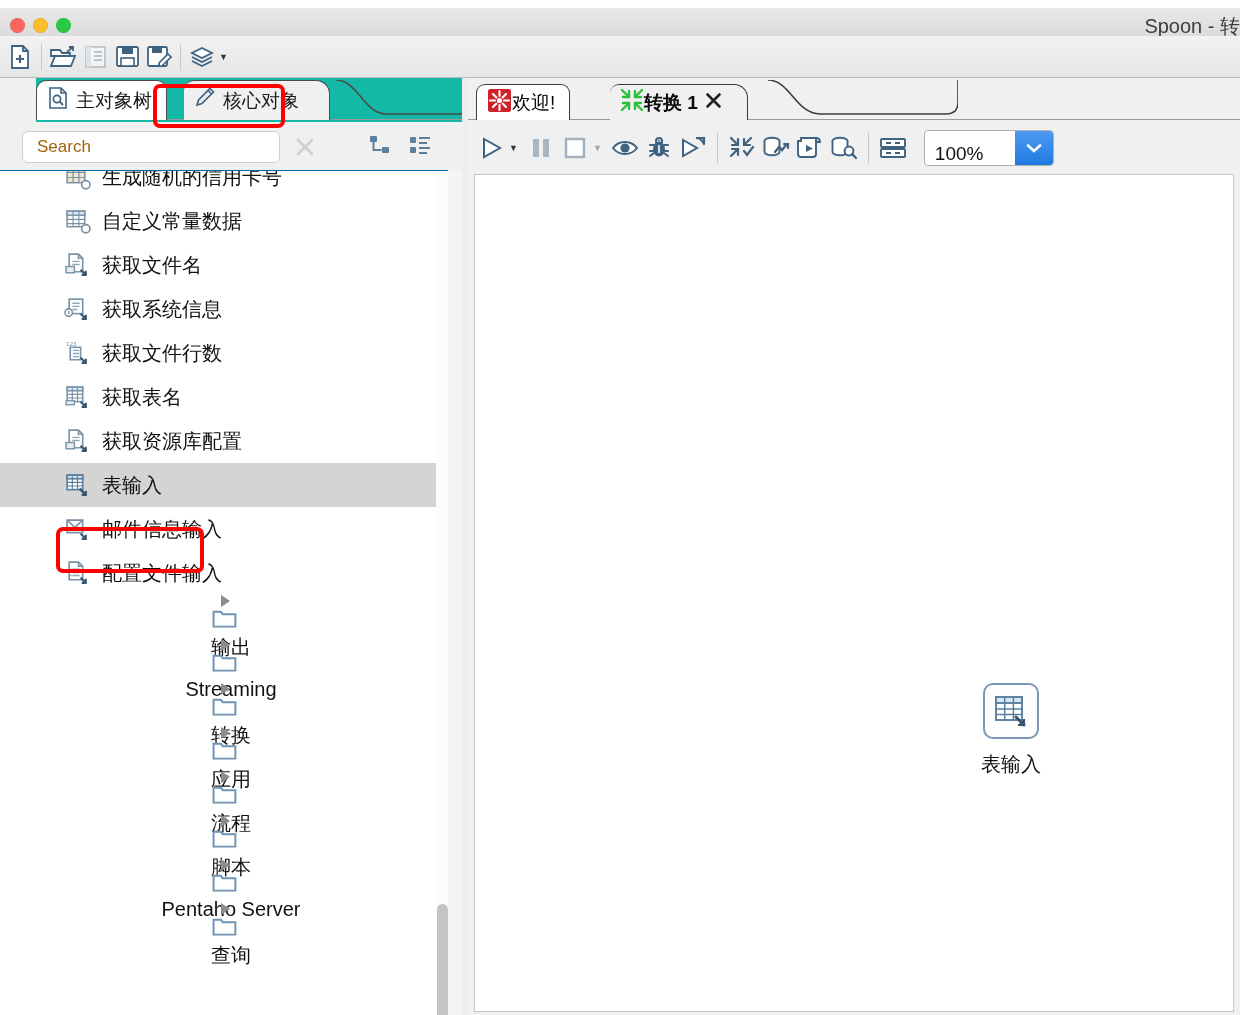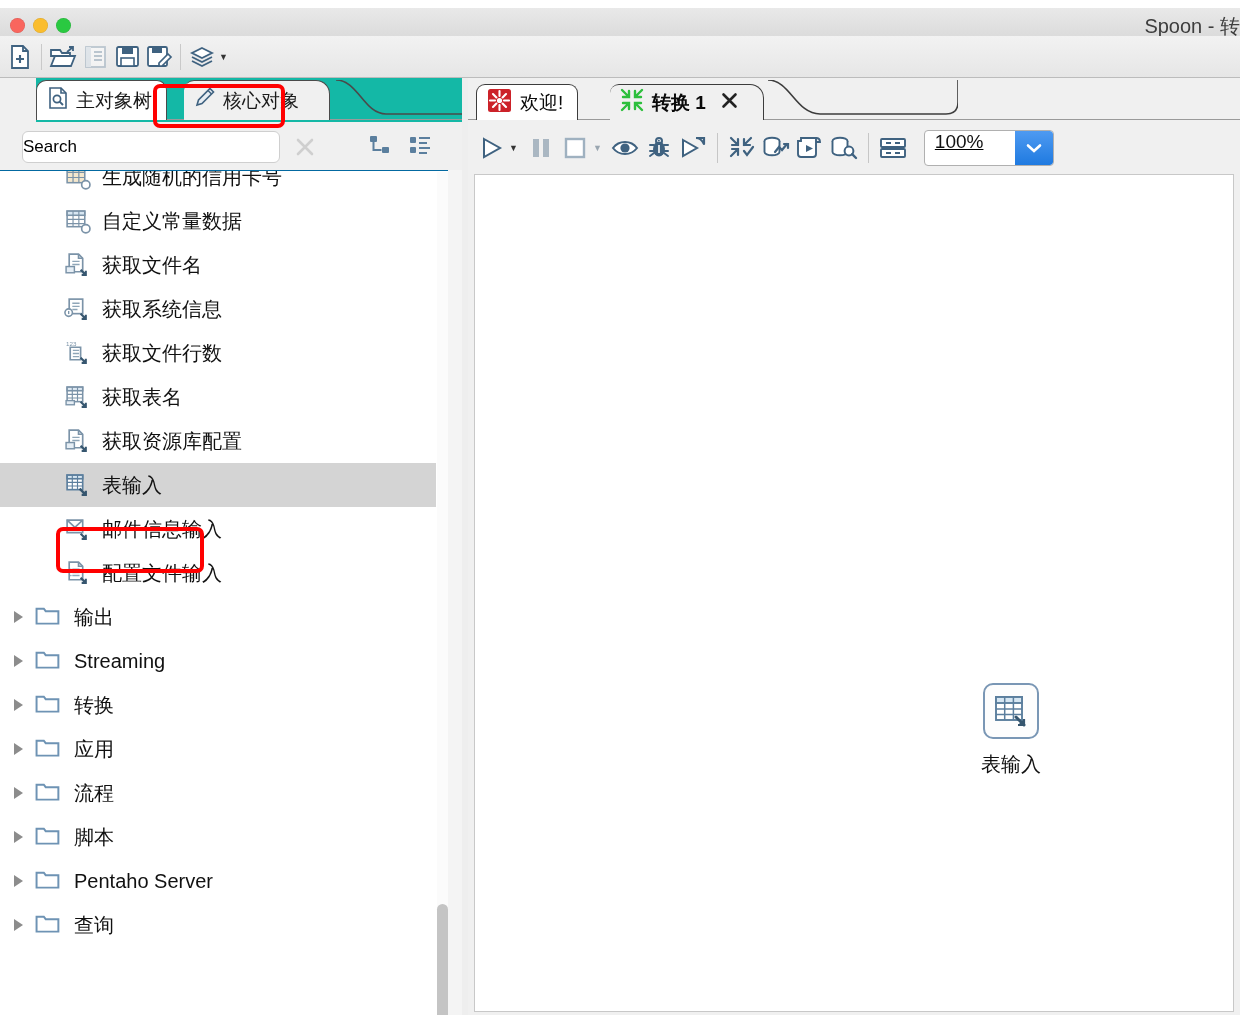--- a/index.html
+++ b/index.html
@@ -75,40 +75,40 @@
     overflow: hidden;
   }
 
   .searchrow {
     position: absolute; left: 0; top: 46px; width: 462px; height: 46px;
     display: flex; align-items: center;
   }
   .searchbox {
     margin-left: 22px; width: 258px; height: 32px;
     background: #fff; border: 1px solid #cfcfcf; border-radius: 6px;
-    display: flex; align-items: center; 
-    font-size: 17px; color: #000000;
+    display: flex; align-items: center; padding-left: 14px;
+    font-size: 17px; color: #a16207;
   }
   .clear-x { margin-left: 12px; width: 26px; height: 26px; display:flex; align-items:center; justify-content:center; }
   .treebtns { margin-left: 50px; display: flex; gap: 16px; align-items: center; }
 
   .treearea {
     position: absolute; left: 0; top: 92px; width: 462px; height: 870px;
     background: #ffffff; border-top: 1px solid #0369a1;
     overflow: hidden;
   }
   .treeinner { position: absolute; left: 0; top: -16px; width: 436px; }
   .trow {
     height: 44px; display: flex; align-items: center;
     padding-left: 6px; font-size: 20px; color: #111; white-space: nowrap;
   }
   .trow.selected { background: #d4d4d4; }
   .trow .ti-icon { width: 30px; display: flex; justify-content: center; align-items: center; margin-right: 10px; }
   .trow.leaf { padding-left: 62px; }
-  .trow.folder { padding-left: 14px; }
+  .trow.folder { padding-left: 26px; flex-direction: column; }
   .arrow {
     width: 0; height: 0; border-left: 9px solid #8c8c8c;
     border-top: 6px solid transparent; border-bottom: 6px solid transparent;
     margin-right: 12px;
   }
   .folder-ico { margin-right: 12px; display: flex; }
 
   .tree-vscroll {
     position: absolute; right: 14px; top: 94px; width: 11px; height: 838px;
     background: #fbfbfb;
@@ -130,21 +130,21 @@
     background: #f0f0f0;
   }
   .rtabrow {
     position: absolute; left: 0; top: 0; width: 772px; height: 44px; overflow: hidden;
   }
   .rtabrow-base {
     position: absolute; left: 0; bottom: 2px; width: 772px; height: 1px; background: #9a9a9a;
   }
   .rtab {
     position: absolute; bottom: 2px; height: 36px;
-    display: flex; align-items: center; gap: 8px; padding: 0 14px 0 10px;
+    display: flex; align-items: center; padding: 0 14px 0 10px;
     font-size: 19px; color: #0a0a0a; white-space: nowrap;
   }
   .rtab.inactive {
     left: 8px; background: #ffffff;
     border: 1px solid #3c3c3c; border-bottom: none; border-radius: 9px 9px 0 0;
   }
   .rtab.active {
     left: 142px; background: #f0f0f0;
     border-top: 1px solid #3c3c3c; border-right: 1px solid #3c3c3c;
     border-radius: 9px 14px 0 0; font-weight: bold; padding-right: 24px; z-index: 2;
@@ -153,21 +153,21 @@
 
   .canvastoolbar {
     position: absolute; left: 0; top: 44px; width: 772px; height: 52px;
     background: #f0f0f0; display: flex; align-items: center; padding-left: 6px;
   }
   .cbtn { width: 34px; height: 34px; display: flex; align-items: center; justify-content: center; }
   .csep { width: 1px; height: 30px; background: #c6c6c6; margin: 0 7px; }
   .zoomcombo {
     margin-left: 14px; width: 130px; height: 36px;
     border: 1px solid #b0b0b0; border-radius: 4px; background: #fff;
-    display: flex; align-items: flex-start; overflow: hidden; text-decoration: underline;
+    display: flex; align-items: flex-end; overflow: hidden;
   }
   .zoomval { flex: 1; padding-left: 10px; font-size: 19px; color: #111; }
   .zoomarrow {
     width: 38px; height: 100%;
     background: linear-gradient(to bottom,#4e9af1 0%,#1f7ae0 100%);
     display: flex; align-items: center; justify-content: center;
     border-radius: 0 3px 3px 0;
   }
 
   .canvas {

